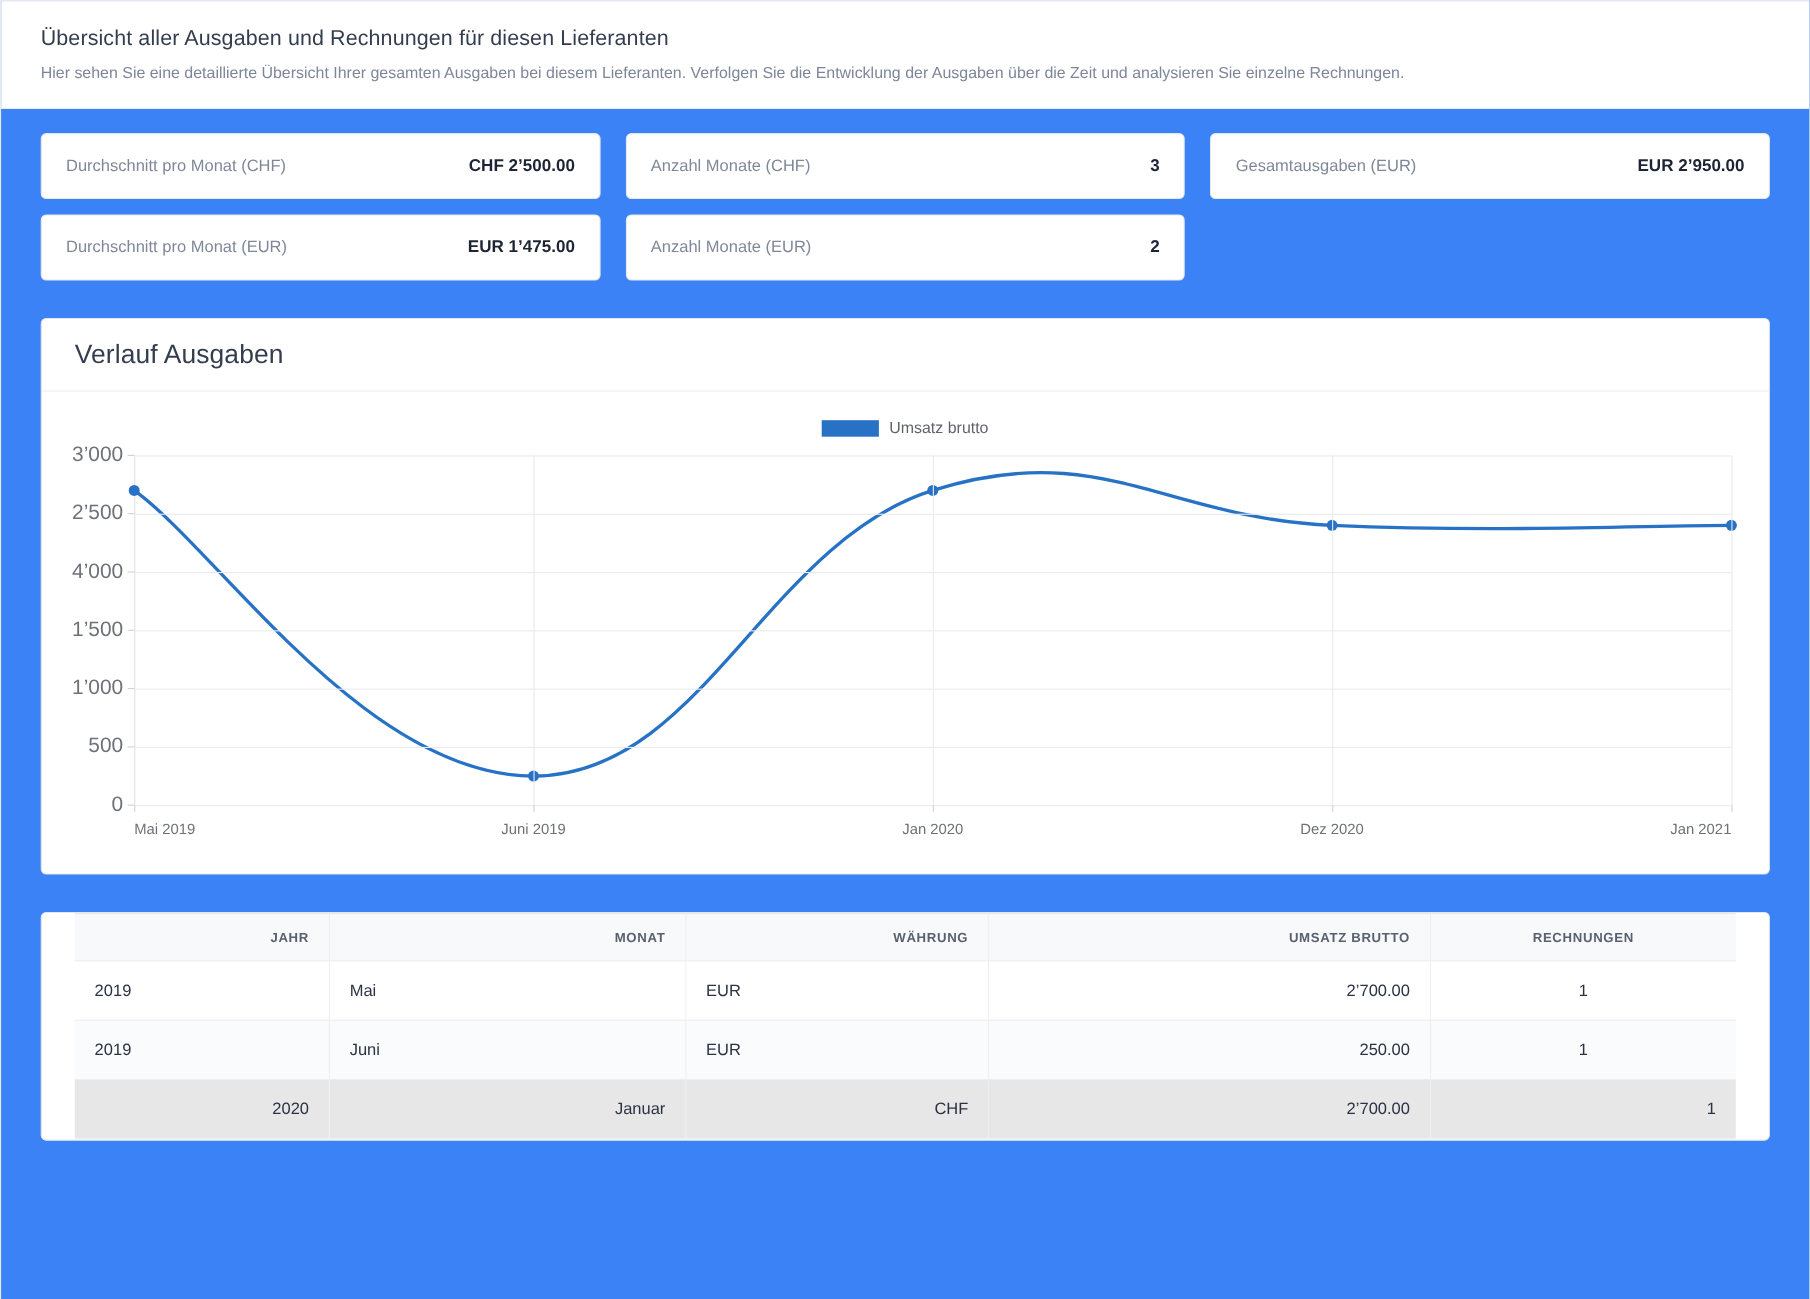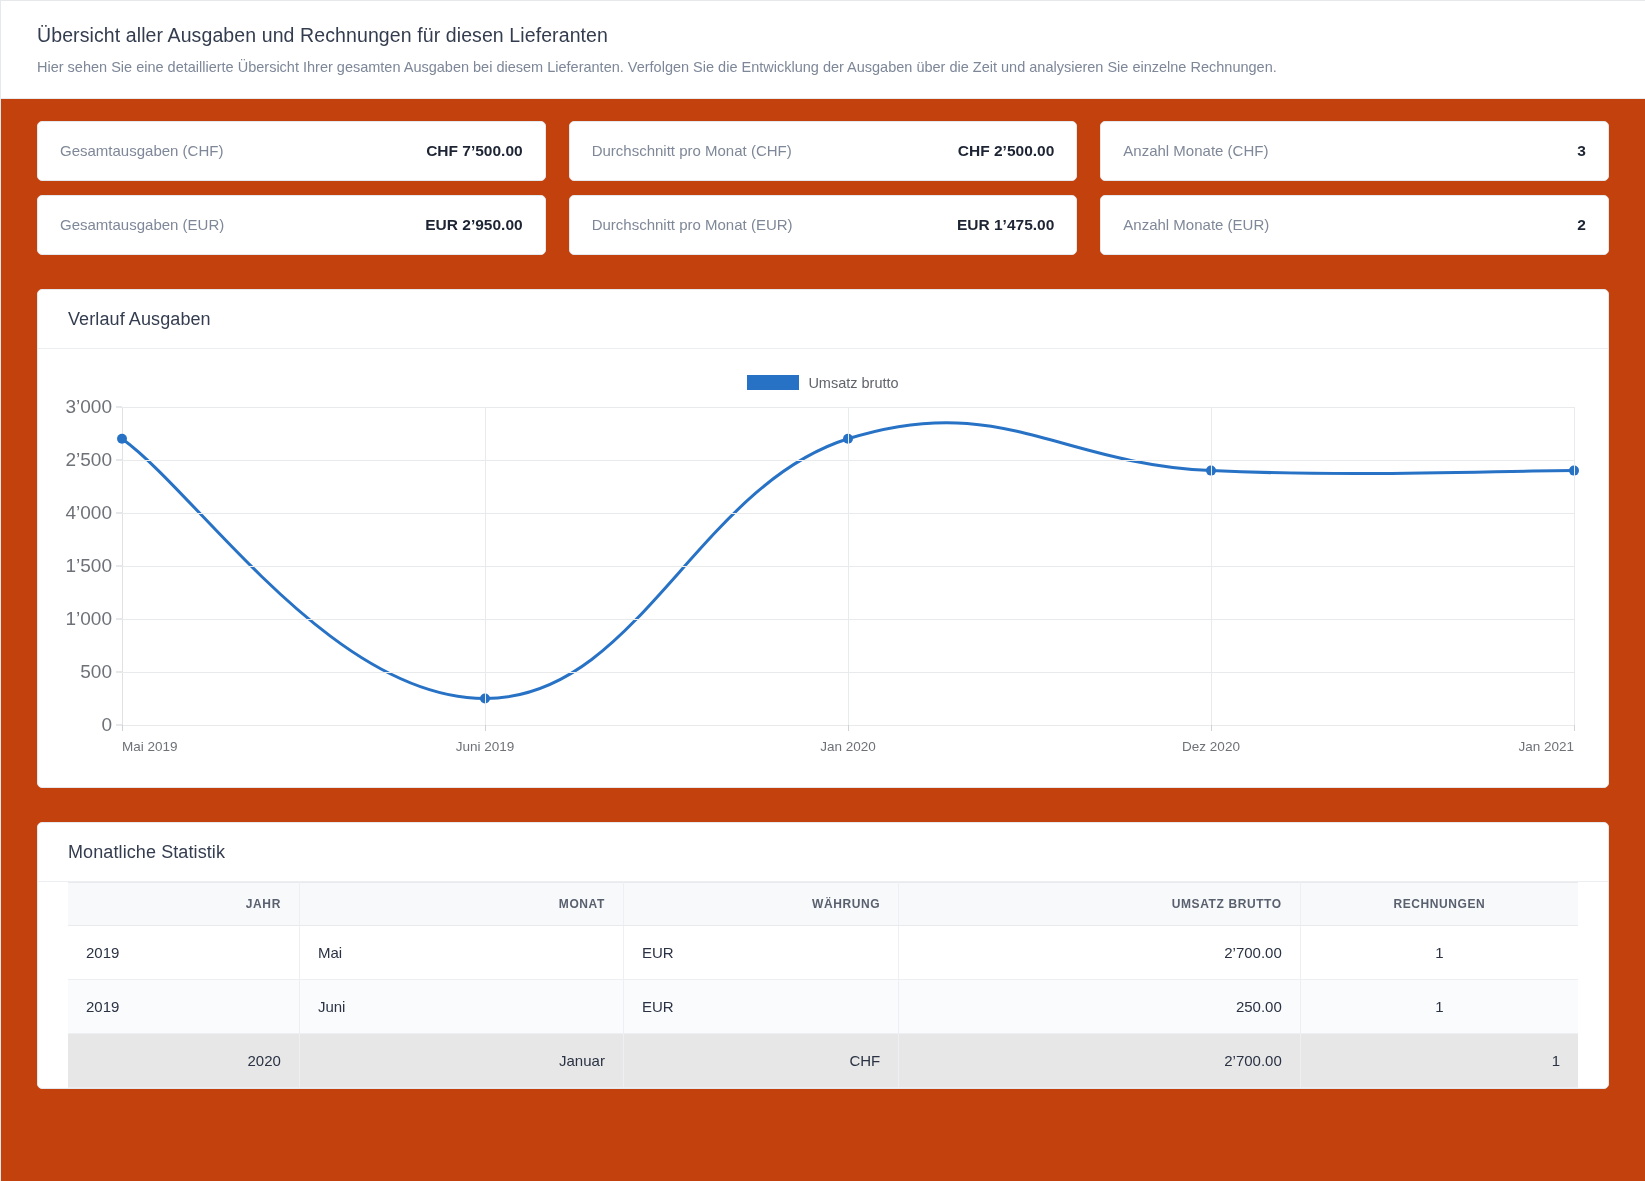--- a/index.html
+++ b/index.html
@@ -6,21 +6,21 @@
   html, body {
     margin: 0; padding: 0;
     width: 1645px; height: 1181px;
     background: #ffffff;
     font-family: "Liberation Sans", sans-serif;
     overflow: hidden;
   }
   .page {
     position: relative;
     width: 1645px; height: 1181px;
-    background: #c2410c;
+    background: #3b82f6;
     border-left: 1px solid #e6e8ec;
     border-top: 1px solid #e6e8ec;
     overflow: hidden;
   }
   
   .header {
     padding: 22px 36px 20px 36px;
     border-bottom: 1px solid #e8eaee;
     background: #ffffff;
   }
@@ -74,21 +74,21 @@
     margin: 34px 36px 0 36px;
     border: 1px solid #e4e7ec;
     border-radius: 5px;
     background: #ffffff;
   }
   .panel-head {
     padding: 19px 30px 18px 30px;
     border-bottom: 1px solid #eceef1;
   }
   .panel-title {
-    font-size: 18px;
+    font-size: 24px;
     color: #343d4f;
     font-weight: 400;
     letter-spacing: 0.1px;
   }
   .panel-body { padding: 0; }
   
   .chart-wrap {
     position: relative;
     height: 438px;
     padding: 0;
@@ -217,24 +217,20 @@
 <body>
 
 <div class="page">
 
   <div class="header">
     <div class="header-title">Übersicht aller Ausgaben und Rechnungen für diesen Lieferanten</div>
     <div class="header-sub">Hier sehen Sie eine detaillierte Übersicht Ihrer gesamten Ausgaben bei diesem Lieferanten. Verfolgen Sie die Entwicklung der Ausgaben über die Zeit und analysieren Sie einzelne Rechnungen.</div>
   </div>
 
   <div class="stats">
-    <div class="stat-card">
-      <span class="stat-label">Gesamtausgaben (CHF)</span>
-      <span class="stat-value">CHF 7’500.00</span>
-    </div>
     <div class="stat-card">
       <span class="stat-label">Durchschnitt pro Monat (CHF)</span>
       <span class="stat-value">CHF 2’500.00</span>
     </div>
     <div class="stat-card">
       <span class="stat-label">Anzahl Monate (CHF)</span>
       <span class="stat-value">3</span>
     </div>
     <div class="stat-card">
       <span class="stat-label">Gesamtausgaben (EUR)</span>
@@ -307,23 +303,20 @@
             <div class="vline" style="left: 100%;"></div>
             <div class="xtick-mark" style="left: 100%;"></div>
             <div class="xtick last" style="left: 100%;">Jan 2021</div>
           </div>
 
       </div>
     </div>
   </div>
 
   <div class="panel panel-table">
-    <div class="panel-head">
-      <span class="panel-title">Monatliche Statistik</span>
-    </div>
     <div class="panel-body">
       <table class="stat-table">
         <thead>
           <tr>
             <th class="col-jahr">JAHR</th>
             <th class="col-monat">MONAT</th>
             <th class="col-waehr">WÄHRUNG</th>
             <th class="col-umsatz num">UMSATZ BRUTTO</th>
             <th class="col-rech center">RECHNUNGEN</th>
           </tr>

